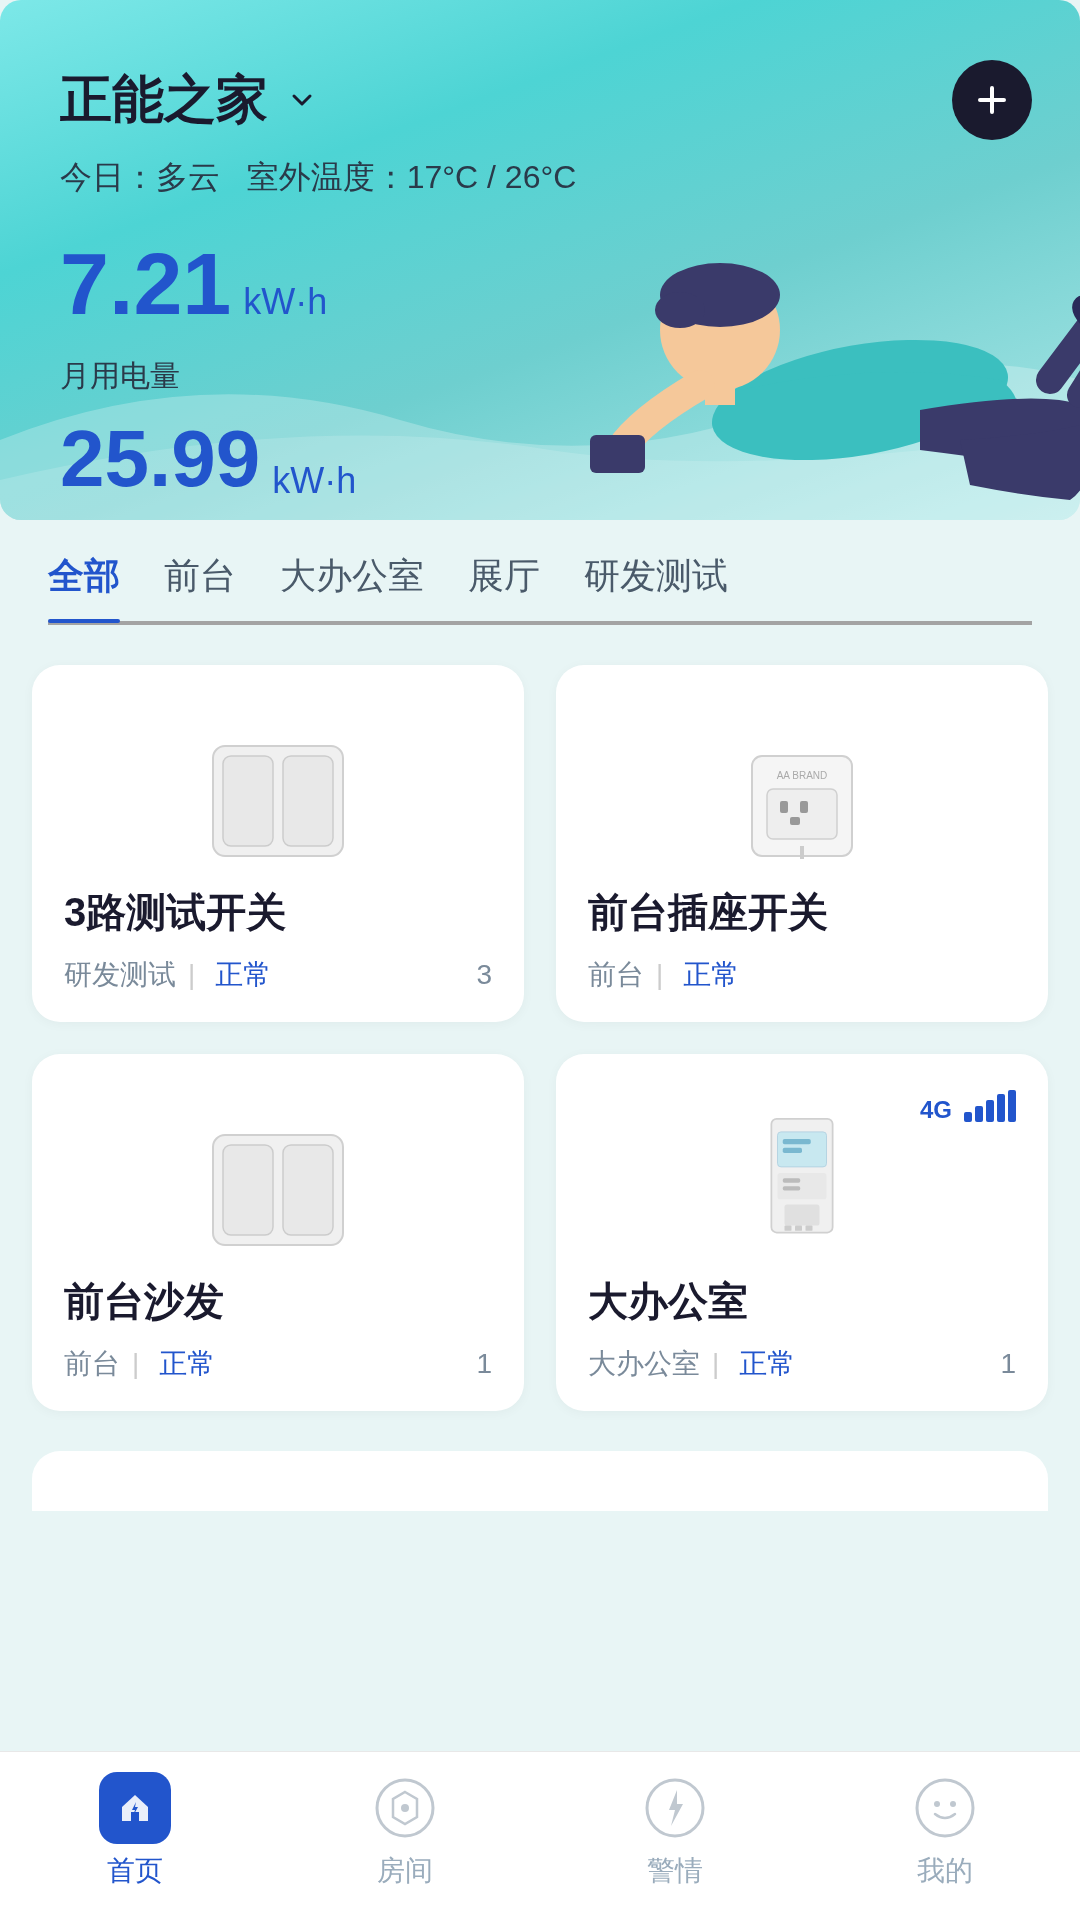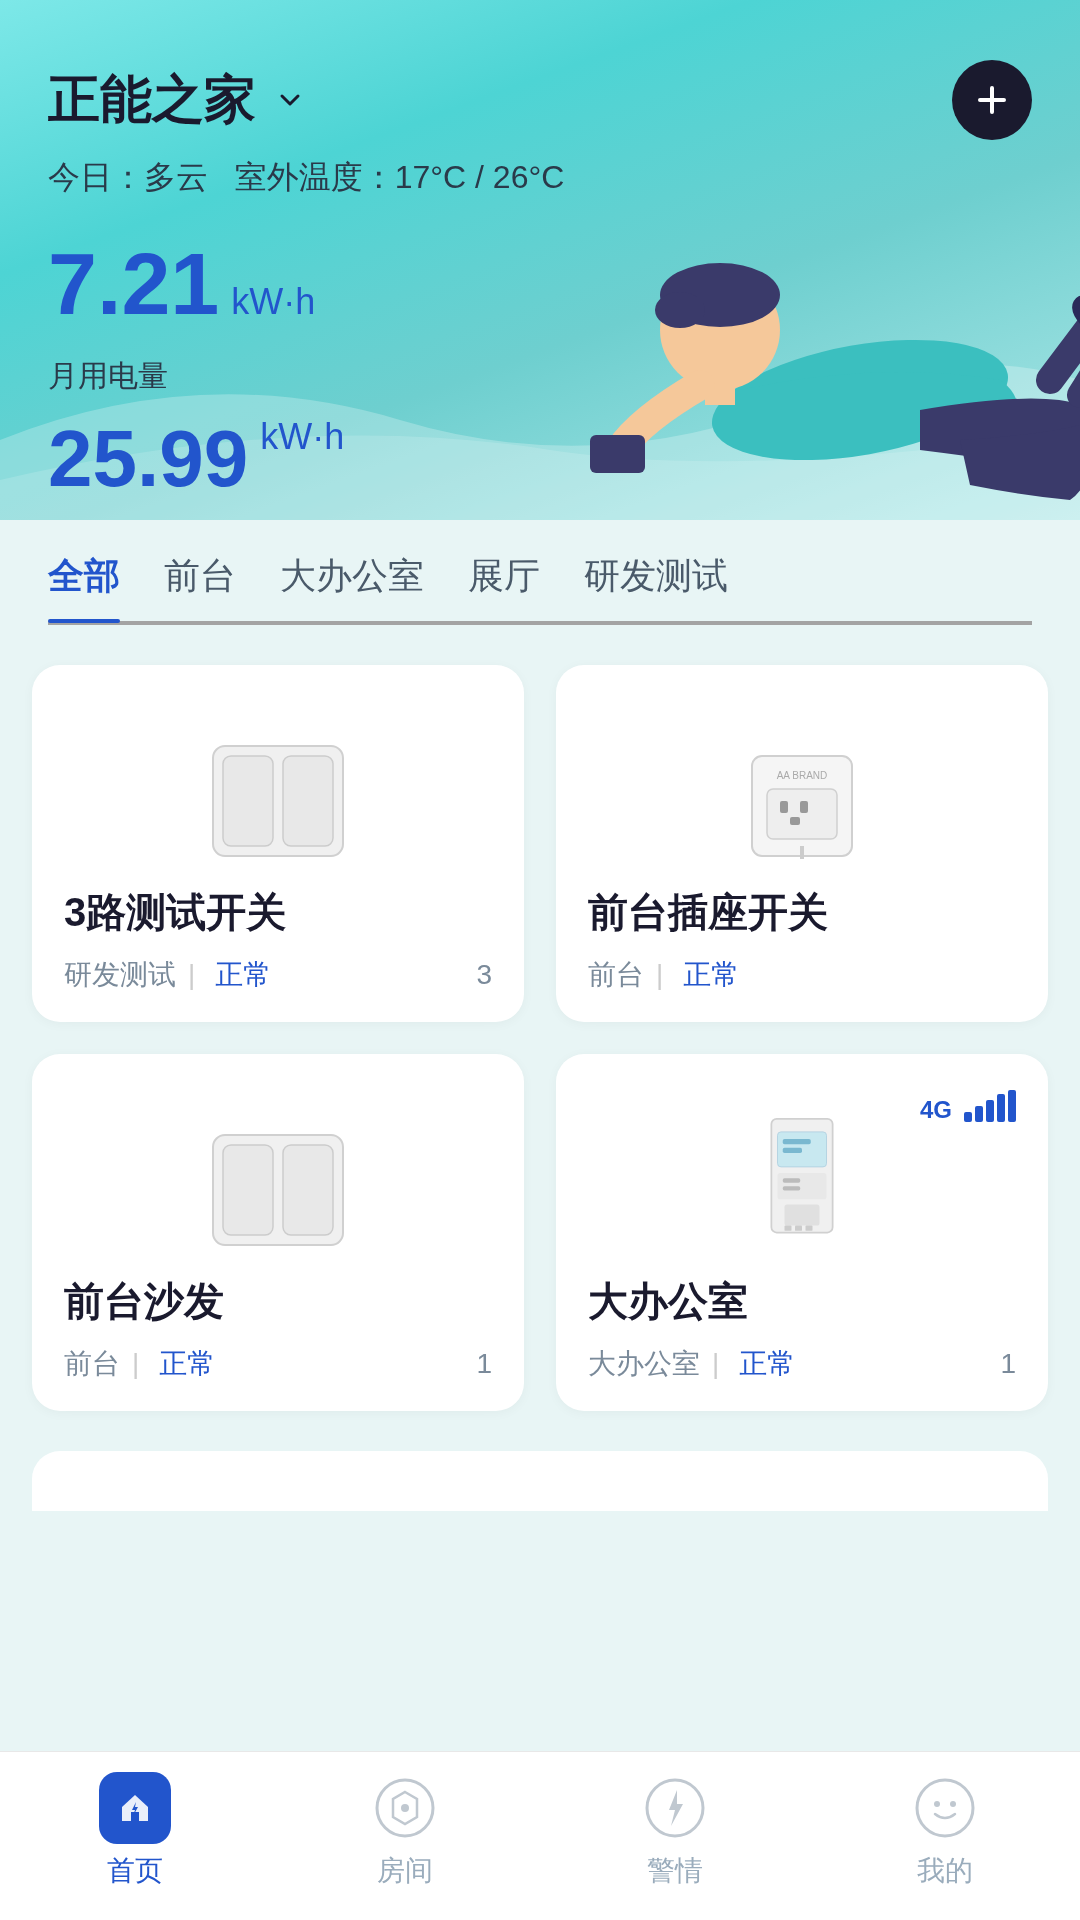--- a/index.html
+++ b/index.html
@@ -8,24 +8,25 @@
       font-family: -apple-system, 'PingFang SC', 'Helvetica Neue', sans-serif;
       background: #e8f5f5;
       width: 1080px;
       min-height: 1920px;
       overflow-x: hidden;
     }
 
     
     .header {
       background: linear-gradient(160deg, #7de8e8 0%, #4dd4d4 30%, #6ecfcf 60%, #b0e8e8 100%);
-      padding: 60px 48px 0 48px;
+      padding: 60px 48px 0 60px;
       position: relative;
       overflow: hidden;
       min-height: 520px;
+      border-radius: 21px;
     }
     .header-top {
       display: flex;
       justify-content: space-between;
       align-items: center;
       margin-bottom: 16px;
     }
     .header-title-row {
       display: flex;
       align-items: center;
@@ -89,21 +90,21 @@
       font-size: 30px;
       color: #2a3a4a;
       margin-bottom: 22px;
     }
     .monthly-value {
       font-size: 80px;
       font-weight: 700;
       color: #2255cc;
       line-height: 1;
       display: flex;
-      align-items: flex-start;
+      align-items: flex-end;
       gap: 12px;
     }
 
     
     .person-illustration {
       position: absolute;
       right: -20px;
       bottom: 0;
       width: 560px;
       height: 380px;

